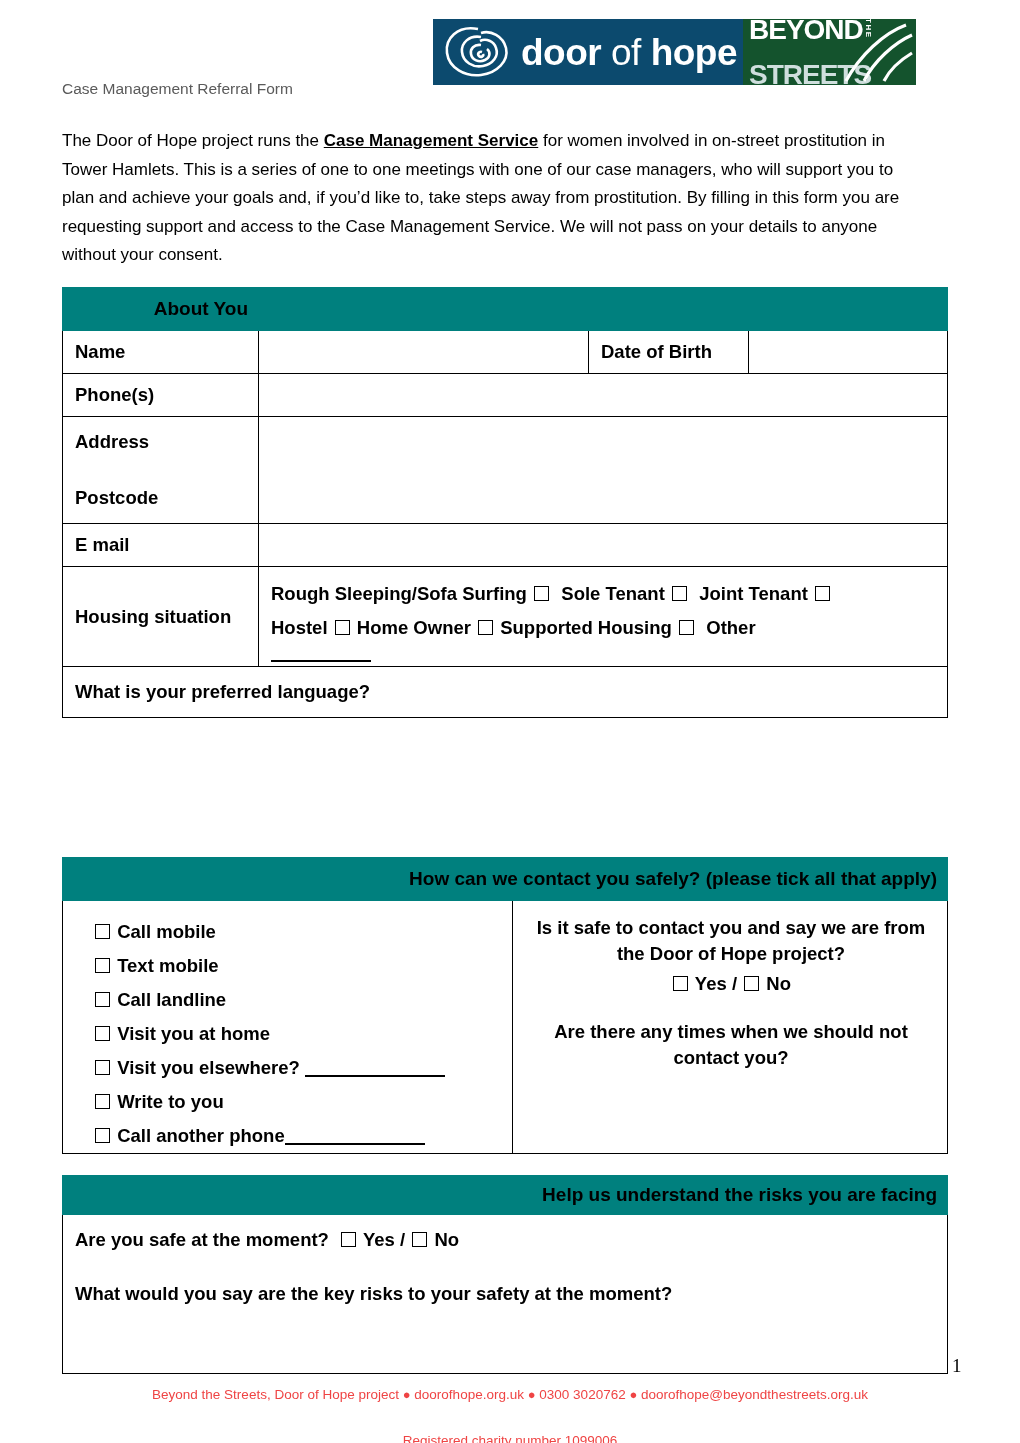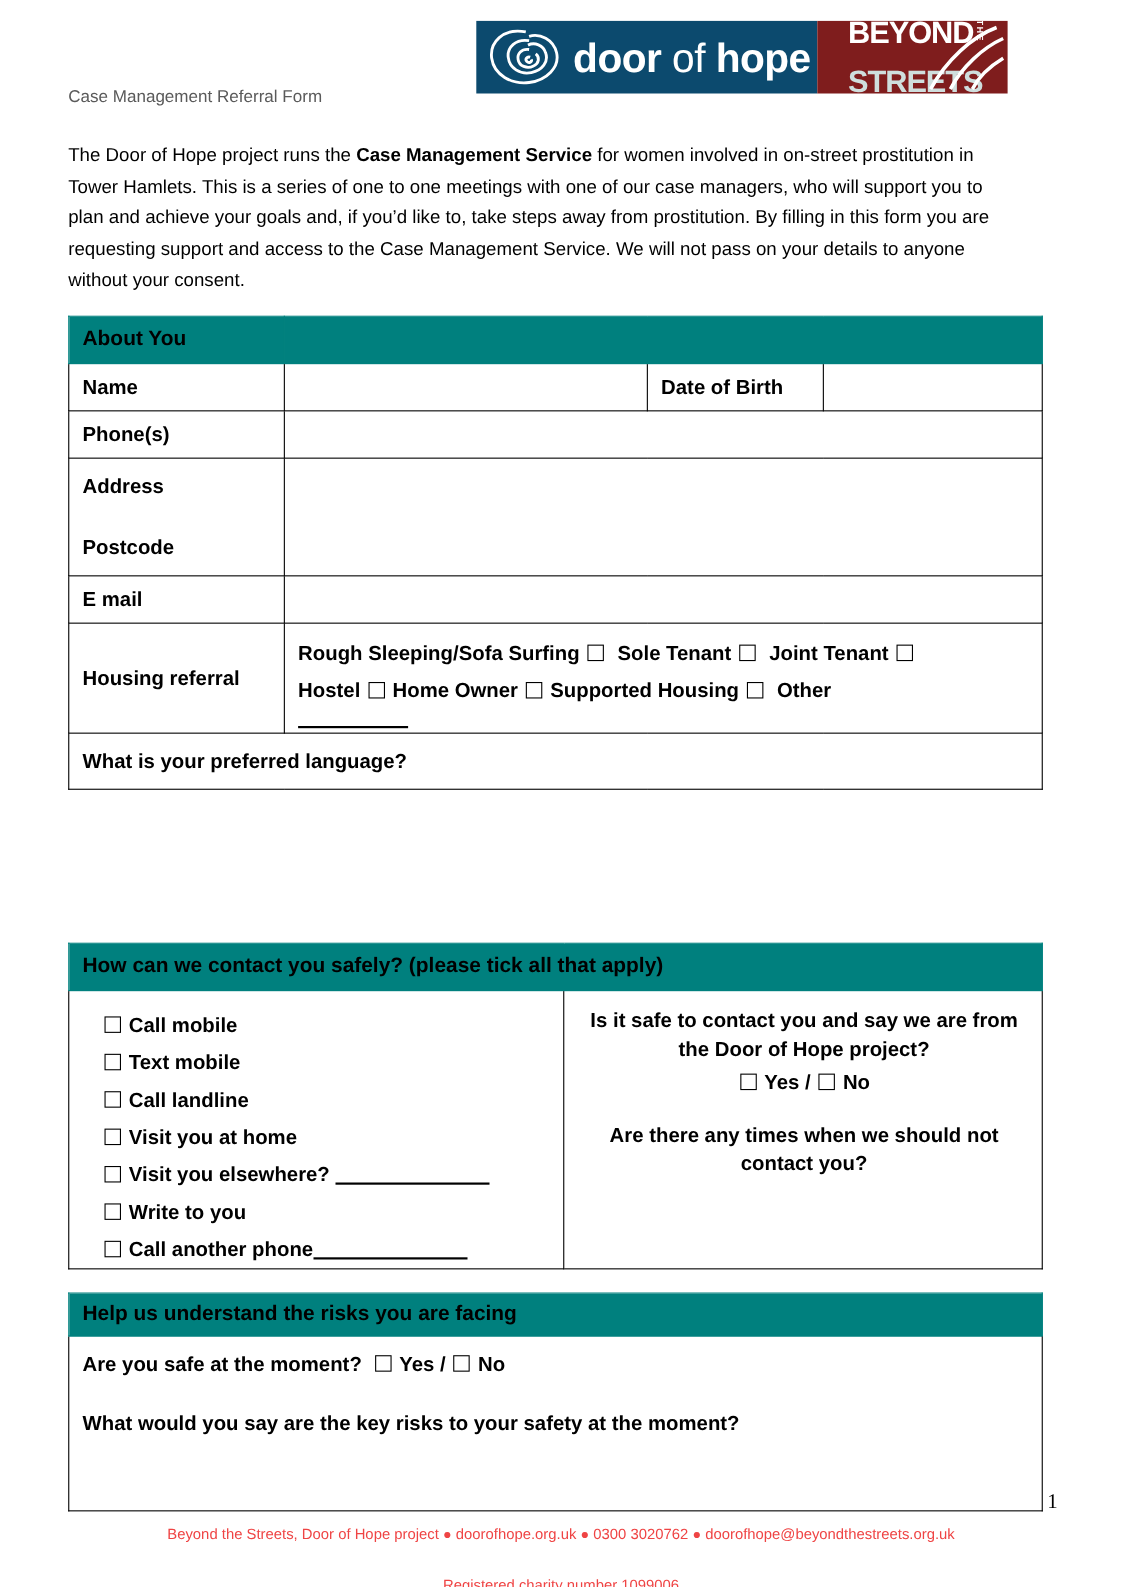--- a/index.html
+++ b/index.html
@@ -35,26 +35,26 @@
     margin-left: 6px;
     font-size: 37px;
     line-height: 1;
     color: #ffffff;
     white-space: nowrap;
     letter-spacing: -0.5px;
   }
   .logo-wordmark .b { font-weight: bold; }
   .logo-wordmark .n { font-weight: normal; }
   .logo-right {
-    background: #7f1d1d;
+    background: #14532d;
     flex: 1 1 auto;
     position: relative;
     display: flex;
     align-items: center;
-    padding-left: 28px;
+    padding-left: 6px;
     overflow: hidden;
   }
   .bts-stack { line-height: 0.86; }
   .bts-row1 {
     display: flex; align-items: flex-start;
   }
   .bts-beyond {
     font-size: 28px; font-weight: bold; color: #ffffff;
     letter-spacing: -1px; line-height: 0.9;
   }
@@ -81,21 +81,21 @@
 
   
   .intro {
     position: absolute;
     left: 62px; top: 127px;
     width: 862px;
     font-size: 17px;
     line-height: 28.5px;
     color: #000;
   }
-  .intro b { font-weight: bold; }
+  .intro b { font-weight: bold; text-decoration: underline; }
 
   
   .ftable {
     position: absolute;
     border-collapse: collapse;
     width: 885px;
     left: 62px;
     table-layout: fixed;
   }
   .ftable td {
@@ -104,20 +104,21 @@
     vertical-align: middle;
     font-size: 18.5px;
     font-weight: bold;
     line-height: 26px;
   }
   .ftable td.teal {
     background: #00807e;
     border-color: #00807e;
     color: #000;
     font-size: 19px;
+    text-align: right;
   }
   .ftable td.teal.blank { }
 
   #about-table { top: 287px; }
   #contact-table { top: 857px; }
   #risks-table { top: 1175px; }
 
   .cb {
     display: inline-block;
     width: 15px; height: 15px;
@@ -234,21 +235,21 @@
         <div style="height:30px"></div>
         <div>Postcode</div>
       </td>
       <td colspan="3" style="height:88px"></td>
     </tr>
     <tr>
       <td>E mail</td>
       <td colspan="3"></td>
     </tr>
     <tr>
-      <td>Housing referral</td>
+      <td>Housing situation</td>
       <td colspan="3" style="padding-top:10px;padding-bottom:4px">
         <div class="opt-list">
           <div class="opt-row"><span>Rough Sleeping/Sofa Surfing</span> <span class="cb"></span>&nbsp; <span>Sole Tenant</span> <span class="cb"></span>&nbsp; <span>Joint Tenant</span> <span class="cb"></span></div>
           <div class="opt-row"><span>Hostel</span> <span class="cb"></span> <span>Home Owner</span> <span class="cb"></span> <span>Supported Housing</span> <span class="cb"></span>&nbsp; <span>Other</span></div>
           <div style="line-height:14px;margin-top:2px"><span class="blankline bl-short"></span></div>
         </div>
       </td>
     </tr>
     <tr>
       <td colspan="4" style="padding-top:12px;padding-bottom:12px"><span>What is your preferred language?</span></td>

